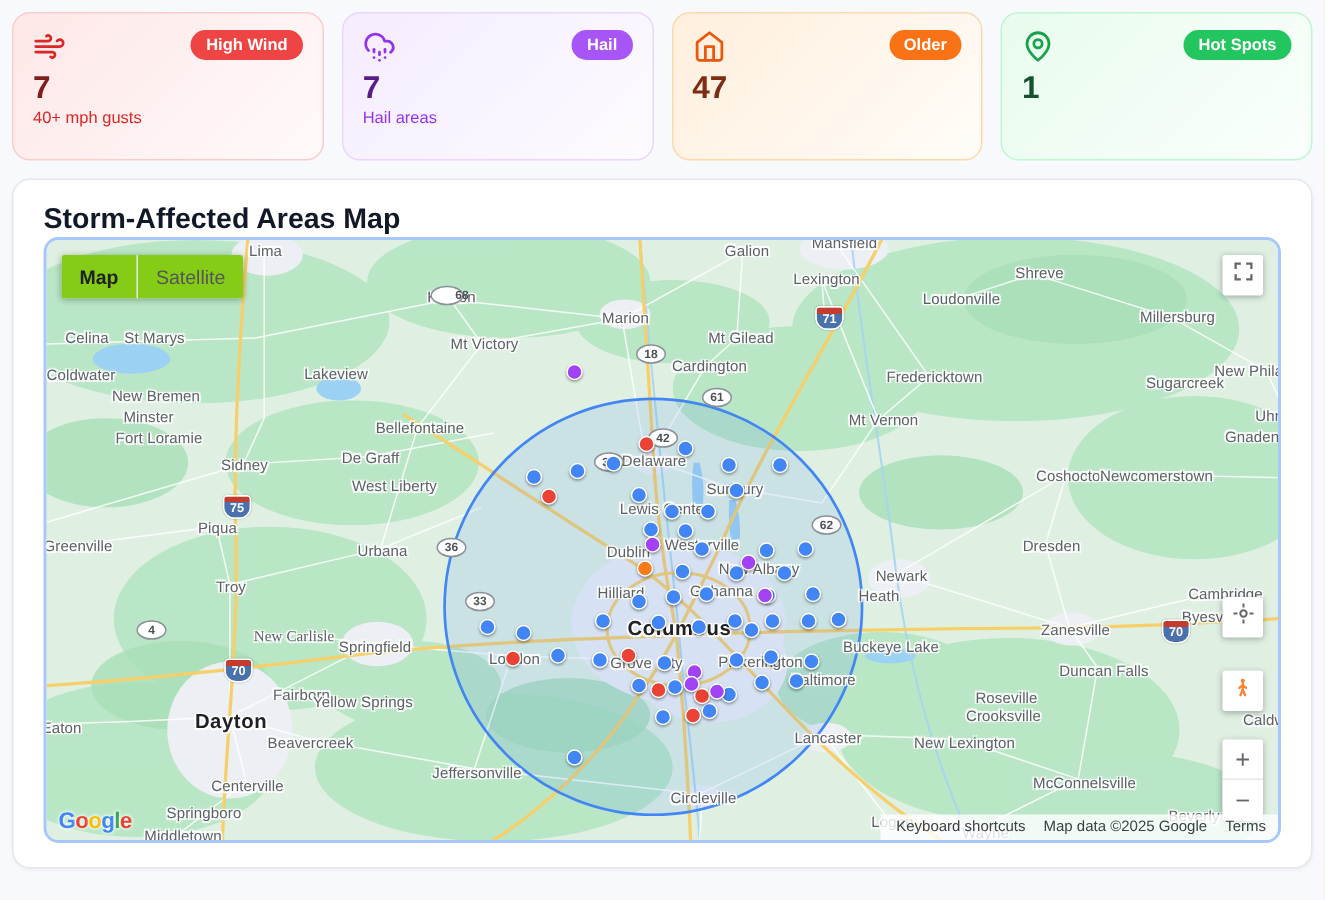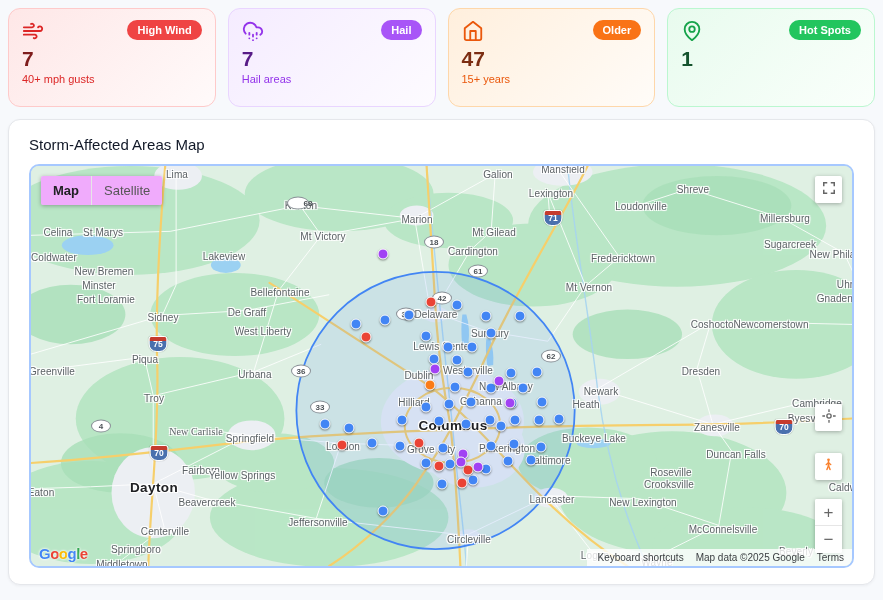--- a/index.html
+++ b/index.html
@@ -11,21 +11,21 @@
   .card { border-radius:12px; border:1px solid #ddd; padding:11px 13px; height:99px; }
   .card-top { display:flex; justify-content:space-between; align-items:flex-start; }
   .card-icon svg { display:block; }
   .badge { color:#fff; font-size:11px; font-weight:700; padding:3px 10px; border-radius:999px; line-height:1.3; }
   .value { font-size:21px; font-weight:700; margin-top:5px; line-height:1.1; }
   .label { font-size:11px; margin-top:3px; }
 
   
   .panel { background:#fff; border:1px solid #e5e7eb; border-radius:12px; margin-top:12px;
            padding:16px 20px 16px; box-shadow:0 1px 3px rgba(16,24,40,.05); }
-  .panel h2 { font-size:15px; color:#111827; font-weight:400; margin-bottom:11px; }
+  .panel h2 { font-size:19px; color:#111827; font-weight:700; }
   .map { position:relative; height:404px; border:2px solid #a6c8ff; border-radius:10px;
          overflow:hidden; background:#dff0e3; }
   .map-svg { position:absolute; inset:0; width:100%; height:100%; }
   #map-overlay { position:absolute; inset:0; }
 
   .city { position:absolute; transform:translate(-50%,-50%); font-size:10px; color:#5b6165;
           white-space:nowrap; z-index:2; letter-spacing:.1px;
           text-shadow:0 0 2px #fff,0 0 3px #fff,1px 1px 0 #fff,-1px -1px 0 #fff,1px -1px 0 #fff,-1px 1px 0 #fff; }
   .city.major { font-size:13.5px; color:#202124; font-weight:700; letter-spacing:.4px; }
 
@@ -36,21 +36,21 @@
             border:1px solid #fff; border-radius:3px 3px 8px 8px; box-shadow:0 0 1px rgba(0,0,0,.45); }
   .shield.oval { width:20px; height:13px; color:#4d5257; font-size:8px; font-weight:700;
             background:#fff; border:1px solid #8a9097; border-radius:50%; }
 
   .marker { position:absolute; width:11px; height:11px; border-radius:50%; border:1.5px solid #fff;
             transform:translate(-50%,-50%); box-shadow:0 1px 2px rgba(0,0,0,.4); z-index:4; cursor:pointer; }
 
   
   .gm { position:absolute; z-index:6; }
   .gm-tabs { top:10px; left:10px; display:flex; box-shadow:0 1px 4px rgba(0,0,0,.3); border-radius:2px; overflow:hidden; }
-  .gm-tab { background:#f0abfc; height:29px; padding:0 12px; display:flex; align-items:center;
+  .gm-tab { background:#84cc16; height:29px; padding:0 12px; display:flex; align-items:center;
             font-size:13px; color:#565656; cursor:pointer; }
   .gm-tab.active { font-weight:700; color:#202124; }
   .gm-tab + .gm-tab { border-left:1px solid #e6e6e6; }
   .gm-btn { background:#fff; width:27px; height:27px; display:flex; align-items:center; justify-content:center;
             box-shadow:0 1px 4px rgba(0,0,0,.3); border-radius:2px; cursor:pointer; }
   .gm-fullscreen { top:10px; right:10px; }
   .gm-pan { top:238px; right:10px; }
   .gm-pegman { top:287px; right:10px; }
   .gm-zoom { top:333px; right:10px; width:27px; background:#fff; box-shadow:0 1px 4px rgba(0,0,0,.3);
              border-radius:2px; overflow:hidden; }
@@ -105,21 +105,20 @@
      <div class="card-top">
        <span class="card-icon" style="color:#ea580c">
           <svg width="22" height="22" viewBox="0 0 24 24" fill="none" stroke="currentColor" stroke-width="2" stroke-linecap="round" stroke-linejoin="round">
             <path d="m3 9 9-7 9 7v11a2 2 0 0 1-2 2H5a2 2 0 0 1-2-2z"></path>
             <path d="M9 22V12h6v10"></path>
           </svg>
         </span>
        <span class="badge" style="background:#f97316">Older</span>
      </div>
      <div class="value" style="color:#7c2d12">47</div>
-     <div class="label" style="color:#ea580c">15+ years</div>
    </div>
     <div class="card" style="background:linear-gradient(135deg,#e8fbee,#fafffb);border-color:#bbf7d0">
      <div class="card-top">
        <span class="card-icon" style="color:#16a34a">
           <svg width="22" height="22" viewBox="0 0 24 24" fill="none" stroke="currentColor" stroke-width="2" stroke-linecap="round" stroke-linejoin="round">
             <path d="M20 10c0 6-8 12-8 12s-8-6-8-12a8 8 0 0 1 16 0Z"></path>
             <circle cx="12" cy="10" r="3"></circle>
           </svg>
         </span>
        <span class="badge" style="background:#22c55e">Hot Spots</span>
@@ -234,21 +233,21 @@
         <div class="city" style="left: 467px; top: 8px;">Galion</div>
         <div class="city" style="left: 532px; top: 3px;">Mansfield</div>
         <div class="city" style="left: 520px; top: 27px;">Lexington</div>
         <div class="city" style="left: 610px; top: 40px;">Loudonville</div>
         <div class="city" style="left: 662px; top: 23px;">Shreve</div>
         <div class="city" style="left: 754px; top: 52px; text-align: right;">Millersburg</div>
         <div class="city" style="left: 292px; top: 70px;">Mt Victory</div>
         <div class="city" style="left: 463px; top: 66px;">Mt Gilead</div>
         <div class="city" style="left: 442px; top: 85px;">Cardington</div>
         <div class="city" style="left: 592px; top: 92px;">Fredericktown</div>
-        <div class="city" style="left: 759px; top: 78px; text-align: right;">Sugarcreek</div>
+        <div class="city" style="left: 759px; top: 96px; text-align: right;">Sugarcreek</div>
         <div class="city" style="left: 818px; top: 88px;">New Philadelphia</div>
         <div class="city" style="left: 27px; top: 66px;">Celina</div>
         <div class="city" style="left: 72px; top: 66px;">St Marys</div>
         <div class="city" style="left: 23px; top: 91px;">Coldwater</div>
         <div class="city" style="left: 193px; top: 90px;">Lakeview</div>
         <div class="city" style="left: 73px; top: 105px;">New Bremen</div>
         <div class="city" style="left: 68px; top: 119px;">Minster</div>
         <div class="city" style="left: 75px; top: 133px;">Fort Loramie</div>
         <div class="city" style="left: 249px; top: 126px;">Bellefontaine</div>
         <div class="city" style="left: 558px; top: 121px;">Mt Vernon</div>

